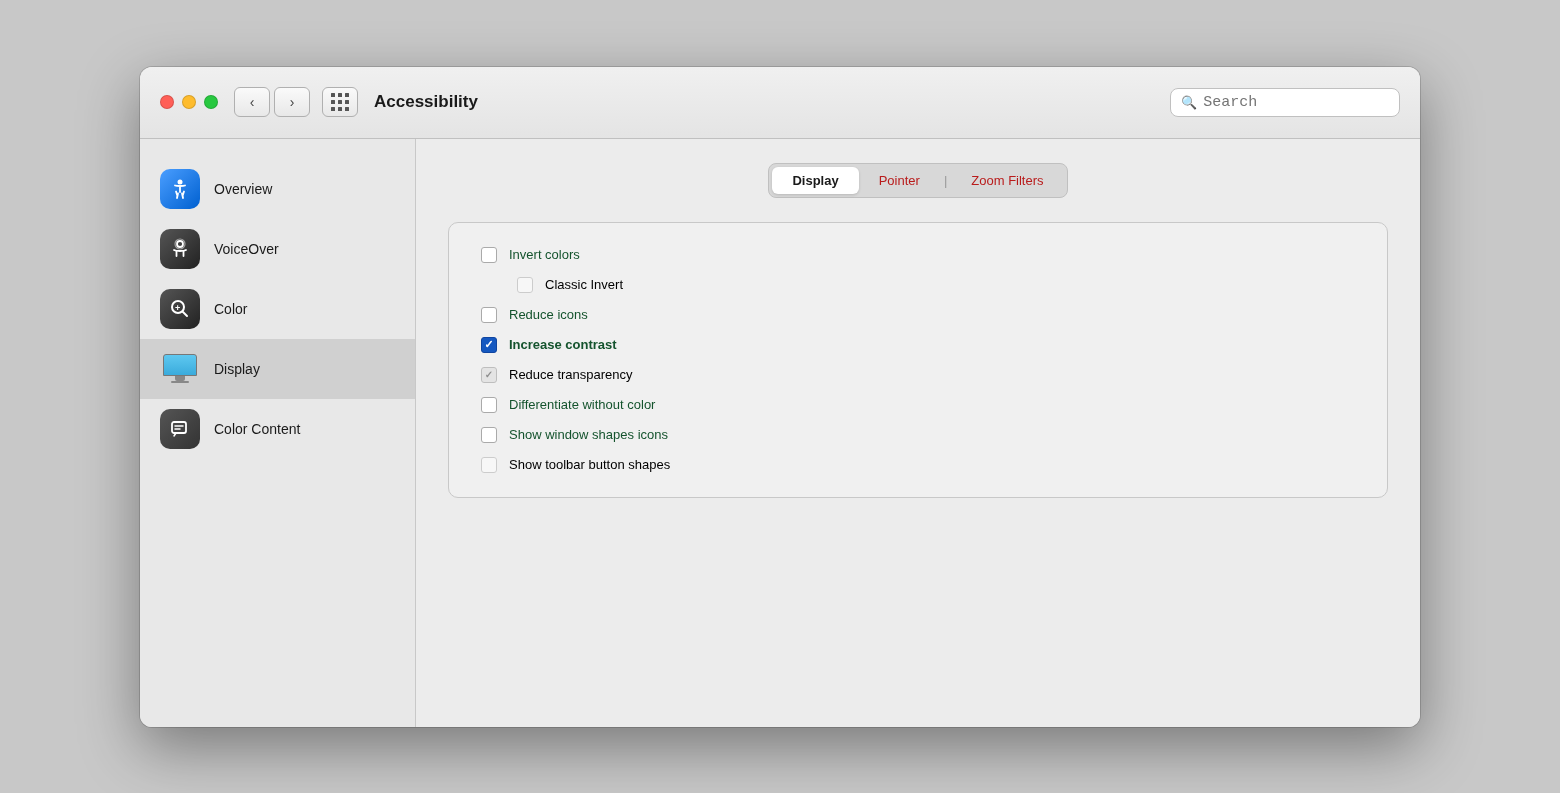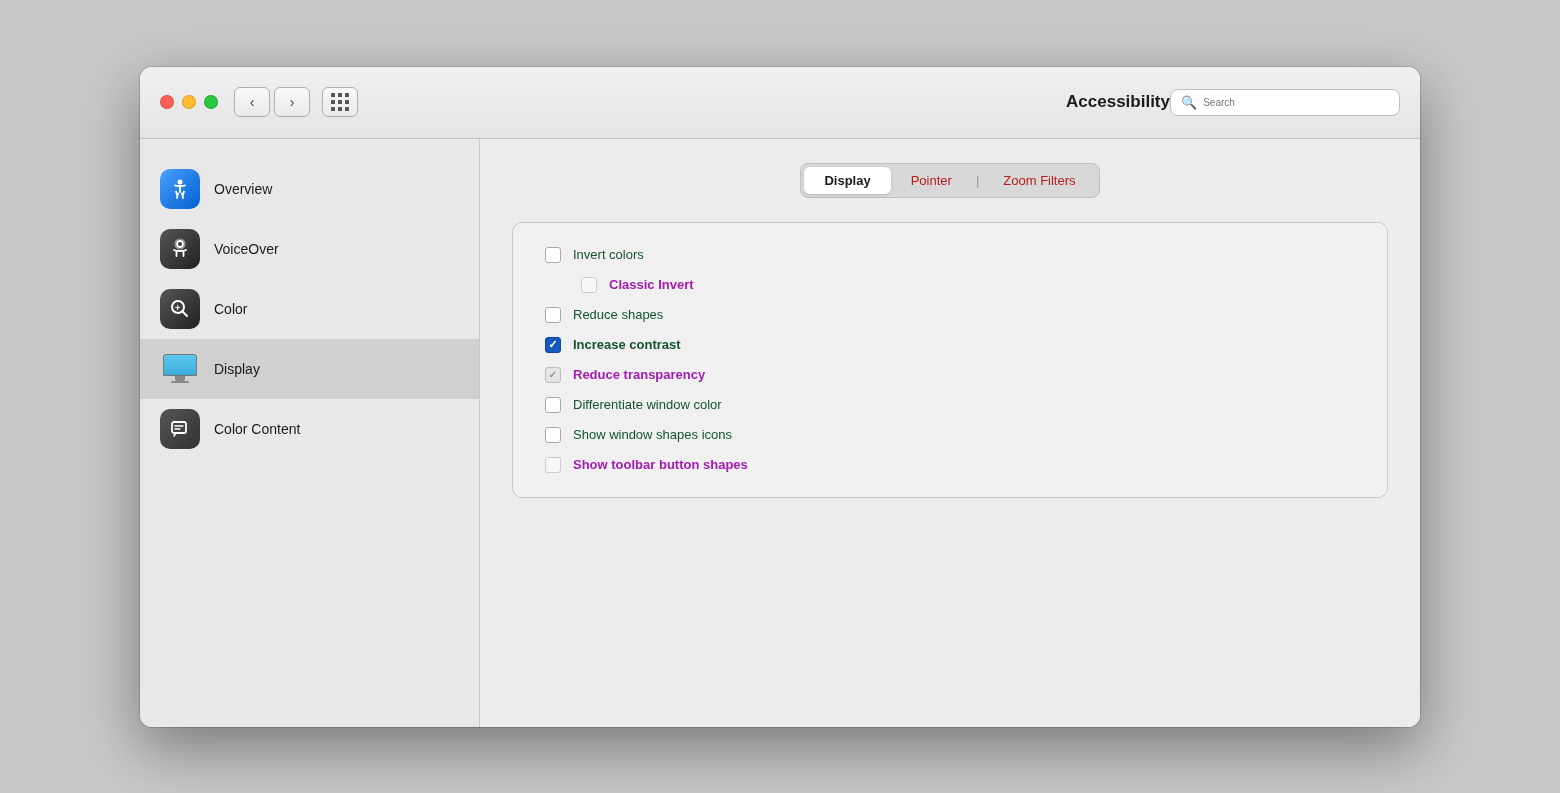--- a/index.html
+++ b/index.html
@@ -99,21 +99,20 @@
       height: 4px;
       background: #555;
       border-radius: 0.5px;
     }
 
     .window-title {
       font-size: 17px;
       font-weight: 600;
       color: #1a1a1a;
       flex: 1;
-      text-align: right;
     }
 
     .search-box {
       display: flex;
       align-items: center;
       background: #fff;
       border: 1px solid #c0c0c0;
       border-radius: 8px;
       padding: 5px 10px;
       width: 230px;
@@ -122,35 +121,36 @@
 
     .search-icon-svg {
       color: #888;
       font-size: 13px;
     }
 
     .search-input {
       border: none;
       outline: none;
       background: transparent;
-      font-size: 10px;
+      font-size: 15px;
       color: #b91c1c;
       width: 100%;
+      font-family: Liberation Mono, monospace;
     }
 
     
     .main-content {
       display: flex;
       flex: 1;
       overflow: hidden;
     }
 
     
     .sidebar {
-      width: 340px;
+      width: 276px;
       background: #e8e8e8;
       border-right: 1px solid #c8c8c8;
       padding: 20px 0;
       flex-shrink: 0;
       overflow-y: auto;
     }
 
     .sidebar-item {
       display: flex;
       align-items: center;
@@ -328,22 +328,21 @@
       background: #e0e0e0;
       border-color: #aaa;
     }
 
     .checkbox-label {
       font-size: 13px;
       color: #14532d;
     }
 
     .checkbox-label.muted {
-      color: #a21caf;
-      font-weight: bold;
+      color: #000000;
     }
 
     .checkmark {
       color: #fff;
       font-size: 11px;
       font-weight: bold;
       line-height: 1;
     }
 
     .checkmark-light {
@@ -478,40 +477,40 @@
           <span class="checkbox-label">Invert colors</span>
         </div>
 
         <div class="checkbox-row indented">
           <div class="checkbox" style="opacity:0.5;"></div>
           <span class="checkbox-label muted">Classic Invert</span>
         </div>
 
         <div class="checkbox-row">
           <div class="checkbox"></div>
-          <span class="checkbox-label">Reduce shapes</span>
+          <span class="checkbox-label">Reduce icons</span>
         </div>
 
         <div class="checkbox-row">
           <div class="checkbox checked">
             <span class="checkmark">✓</span>
           </div>
           <span class="checkbox-label" style="font-weight:600;">Increase contrast</span>
         </div>
 
         <div class="checkbox-row">
           <div class="checkbox checked-light" style="opacity:0.7;">
             <span class="checkmark-light">✓</span>
           </div>
           <span class="checkbox-label muted">Reduce transparency</span>
         </div>
 
         <div class="checkbox-row">
           <div class="checkbox"></div>
-          <span class="checkbox-label">Differentiate window color</span>
+          <span class="checkbox-label">Differentiate without color</span>
         </div>
 
         <div class="checkbox-row">
           <div class="checkbox"></div>
           <span class="checkbox-label">Show window shapes icons</span>
         </div>
 
         <div class="checkbox-row">
           <div class="checkbox" style="opacity:0.5;"></div>
           <span class="checkbox-label muted">Show toolbar button shapes</span>

